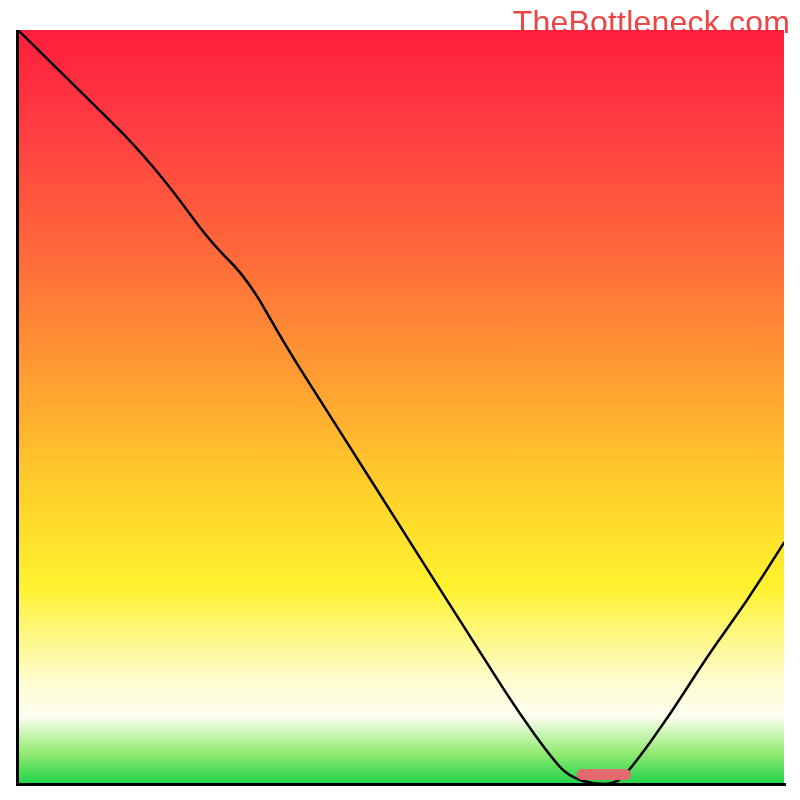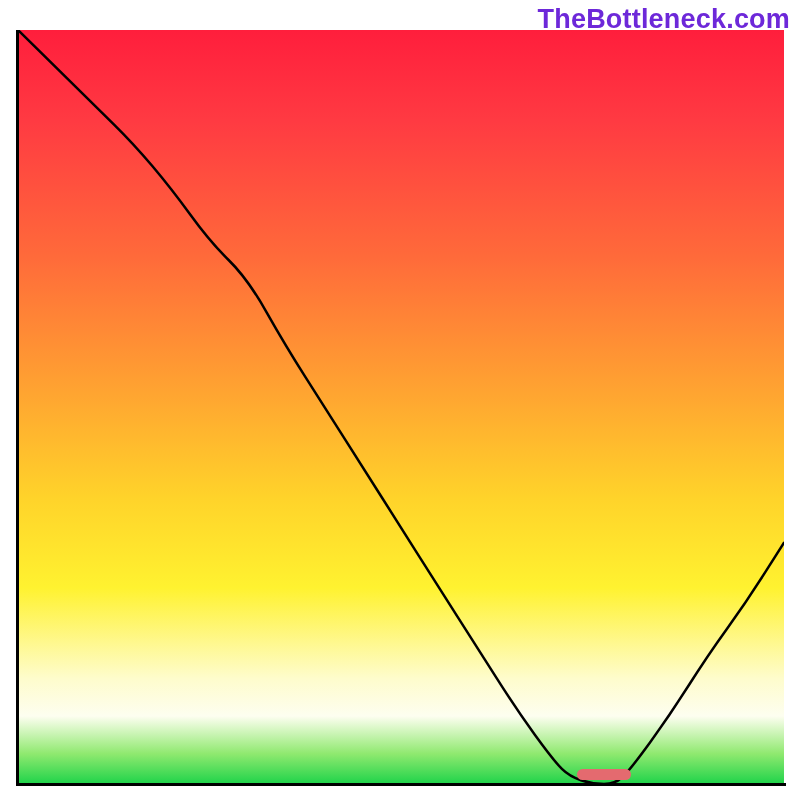--- a/index.html
+++ b/index.html
@@ -12,23 +12,23 @@
   }
   .container {
     position: relative;
     width: 800px;
     height: 800px;
   }
   .watermark {
     position: absolute;
     top: 4px;
     right: 10px;
-    font-size: 27px;
-    font-weight: bold;
-    color: #6d28d9;
+    font-size: 32px;
+    font-weight: normal;
+    color: #ef4444;
     letter-spacing: 0.2px;
   }
   .plot-area {
     position: absolute;
     left: 18px;
     top: 30px;
     width: 766px;
     height: 754px;
     box-sizing: border-box;
     overflow: hidden;

